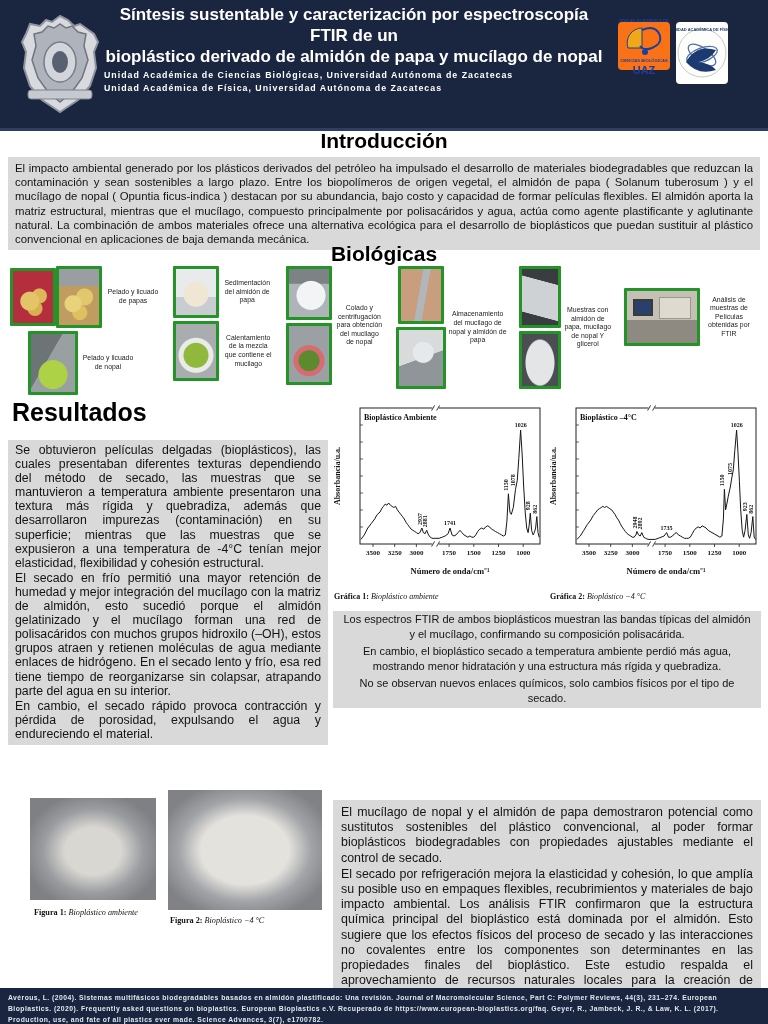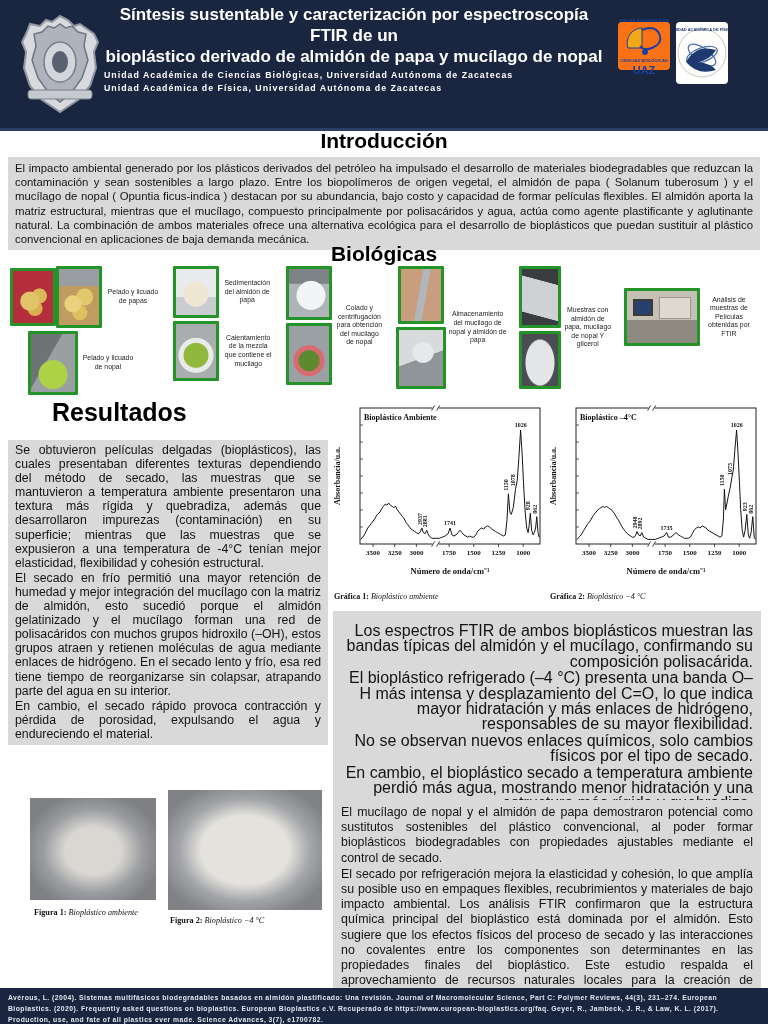--- a/index.html
+++ b/index.html
@@ -11,28 +11,28 @@
   .h-center{position:absolute;left:104px;top:4px;width:500px;}
   .h-title{color:#fff;font-weight:bold;font-size:17px;line-height:21px;text-align:center;}
   .h-authors{color:#e8ebf2;font-size:7.6px;line-height:10px;margin-top:6px;width:345px;text-align:left;}
   .h-affil{color:#fff;font-weight:bold;font-size:8.8px;letter-spacing:1px;margin-top:3px;text-align:left;}
   .logo-bio{position:absolute;left:618px;top:22px;width:52px;height:48px;background:#f97316;border-radius:4px;display:flex;align-items:center;justify-content:center;}
   .logo-fis{position:absolute;left:676px;top:22px;width:52px;height:62px;background:#fff;border-radius:4px;display:flex;align-items:center;justify-content:center;}
   
   .sec-h{position:absolute;font-weight:bold;color:#000;text-align:center;}
   #h-intro{left:0;top:129px;width:768px;font-size:21px;}
   #h-met{left:0;top:242px;width:768px;font-size:21px;}
-  #h-res{left:12px;top:398px;width:300px;font-size:25px;text-align:left;margin-left:40px;}
+  #h-res{left:12px;top:398px;width:300px;font-size:25px;text-align:left;}
   #h-conc{left:333px;top:816px;width:428px;font-size:13px;margin-top:28px;}
   
   .gray{background:#d9d9d9;color:#141414;}
   .block p{margin:0 0 1px 0;}
   #intro-block{position:absolute;left:8px;right:8px;top:157px;padding:4px 7px;font-size:11.4px;line-height:14.2px;text-align:justify;}
   #res-block{position:absolute;left:8px;top:440px;width:306px;padding:3px 7px;font-size:12.3px;line-height:14.1px;text-align:justify;}
-  #ftir-block{position:absolute;left:333px;right:7px;top:611px;padding:12px 8px;font-size:16px;line-height:15.4px;text-align:right;}
+  #ftir-block{position:absolute;left:333px;right:7px;top:611px;padding:1px 8px;font-size:11px;line-height:15.4px;text-align:center;}
   #conc-block{position:absolute;left:333px;right:7px;top:800px;padding:5px 8px;font-size:12.4px;line-height:15.2px;text-align:justify;}
   
   .met-strip{position:absolute;left:10px;right:10px;top:266px;height:134px;display:flex;justify-content:space-between;align-items:flex-start;}
   .mg{display:flex;flex-direction:column;}
   .mrow{display:flex;align-items:center;}
   .mcol{display:flex;flex-direction:column;align-items:center;}
   .photo{border:3px solid #259428;border-radius:1px;box-sizing:border-box;flex:none;}
   .mlabel{font-size:6.9px;line-height:8.6px;text-align:center;color:#222;padding:0 3px;}
   
   .ph-bowl{width:46px;height:58px;background:radial-gradient(circle at 42% 58%,#e4c468 0 9px,transparent 10px),radial-gradient(circle at 66% 48%,#dcb858 0 7px,transparent 8px),radial-gradient(circle at 55% 72%,#d8b050 0 7px,transparent 8px),#b52e3e;}
@@ -274,23 +274,22 @@
         <text x="32" y="20" class="ctitle">Bioplástico –4°C</text>
         <text x="118" y="174" text-anchor="middle" class="cxlab">Número de onda/cm⁻¹</text>
         <text x="8" y="76" text-anchor="middle" class="cylab" transform="rotate(-90 8 76)">Absorbancia/u.a.</text>
       </svg></div>
   <div class="ccap" style="position:absolute;left:550px;top:584px;">
     <b>Gráfica 2:</b><i> Bioplástico −4 °C</i>
   </div>
 
   <div class="gray block" id="ftir-block">
     <p>Los espectros FTIR de ambos bioplásticos muestran las bandas típicas del almidón y el mucílago, confirmando su composición polisacárida.</p>
-    <p>El bioplástico refrigerado (–4 °C) presenta una banda O–H más intensa y desplazamiento del C=O, lo que indica mayor hidratación y más enlaces de hidrógeno, responsables de su mayor flexibilidad.</p>
+    <p>En cambio, el bioplástico secado a temperatura ambiente perdió más agua, mostrando menor hidratación y una estructura más rígida y quebradiza.</p>
     <p>No se observan nuevos enlaces químicos, solo cambios físicos por el tipo de secado.</p>
-    <p>En cambio, el bioplástico secado a temperatura ambiente perdió más agua, mostrando menor hidratación y una estructura más rígida y quebradiza.</p>
   </div>
 
   <div class="sec-h" id="h-conc">Conclusiones</div>
   <div class="gray block" id="conc-block">
     <p>El mucílago de nopal y el almidón de papa demostraron potencial como sustitutos sostenibles del plástico convencional, al poder formar bioplásticos biodegradables con propiedades ajustables mediante el control de secado.</p>
     <p>El secado por refrigeración mejora la elasticidad y cohesión, lo que amplía su posible uso en empaques flexibles, recubrimientos y materiales de bajo impacto ambiental. Los análisis FTIR confirmaron que la estructura química principal del bioplástico está dominada por el almidón. Esto sugiere que los efectos físicos del proceso de secado y las interacciones no covalentes entre los componentes son determinantes en las propiedades finales del bioplástico. Este estudio respalda el aprovechamiento de recursos naturales locales para la creación de biomateriales ecológicos que contribuyan a la reducción de residuos plásticos.</p>
   </div>
 
   <div class="figph" id="fig1"></div>
   <div class="figph" id="fig2"></div>

